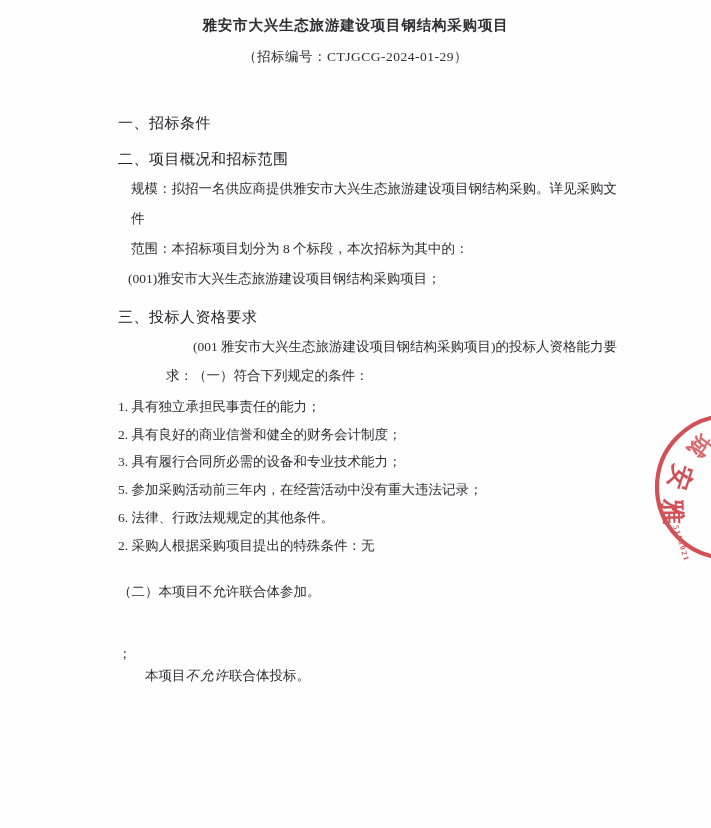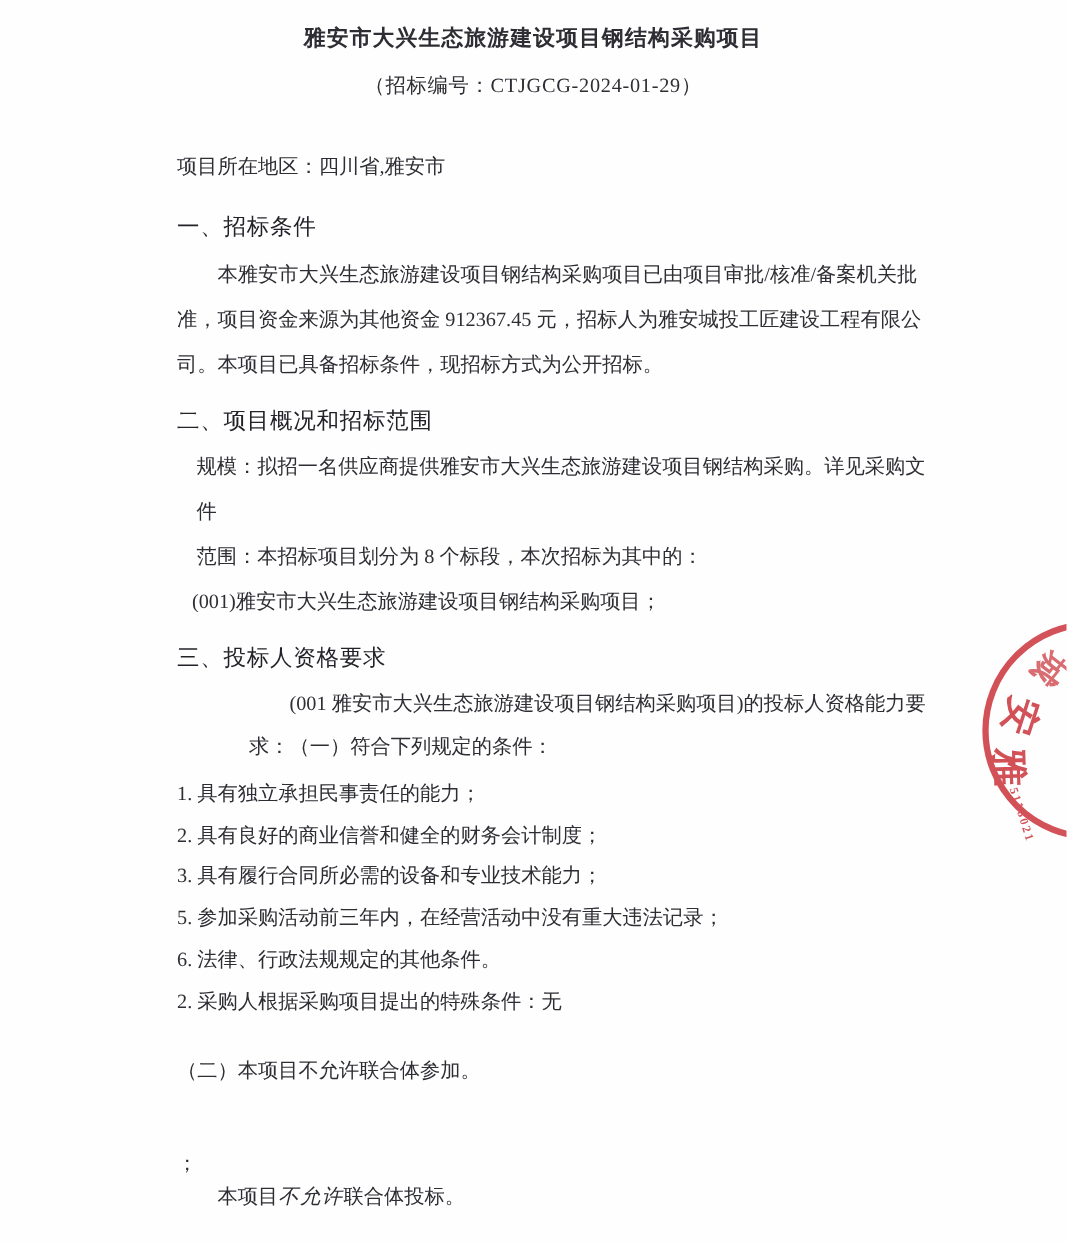--- a/index.html
+++ b/index.html
@@ -80,24 +80,22 @@
 </head>
 <body>
 
 <div class="page">
 
   <div class="title">雅安市大兴生态旅游建设项目钢结构采购项目</div>
   <div class="subtitle">（招标编号：CTJGCG-2024-01-29）</div>
 
   <div class="content">
 
-    <div class="loc-line">项目所在地区：四川省,雅安市</div>
 
     <div class="sec-heading" style="margin-top:14px;">一、招标条件</div>
-    <div class="para">本雅安市大兴生态旅游建设项目钢结构采购项目已由项目审批/核准/备案机关批准，项目资金来源为其他资金 912367.45 元，招标人为雅安城投工匠建设工程有限公司。本项目已具备招标条件，现招标方式为公开招标。</div>
 
     <div class="sec-heading">二、项目概况和招标范围</div>
     <div class="indent1" style="margin-top:2px;">规模：拟招一名供应商提供雅安市大兴生态旅游建设项目钢结构采购。详见采购文件</div>
     <div class="indent1">范围：本招标项目划分为 8 个标段，本次招标为其中的：</div>
     <div class="lot-line">(001)雅安市大兴生态旅游建设项目钢结构采购项目；</div>
 
     <div class="sec-heading">三、投标人资格要求</div>
     <div class="req-intro">(001 雅安市大兴生态旅游建设项目钢结构采购项目)的投标人资格能力要求：（一）符合下列规定的条件：</div>
     <ul class="req-list">
       <li>1. 具有独立承担民事责任的能力；</li>

